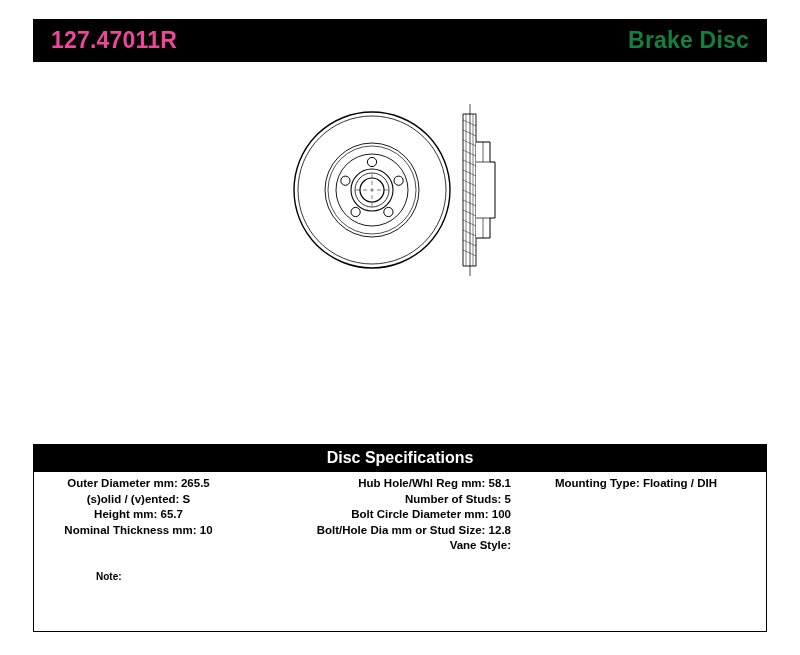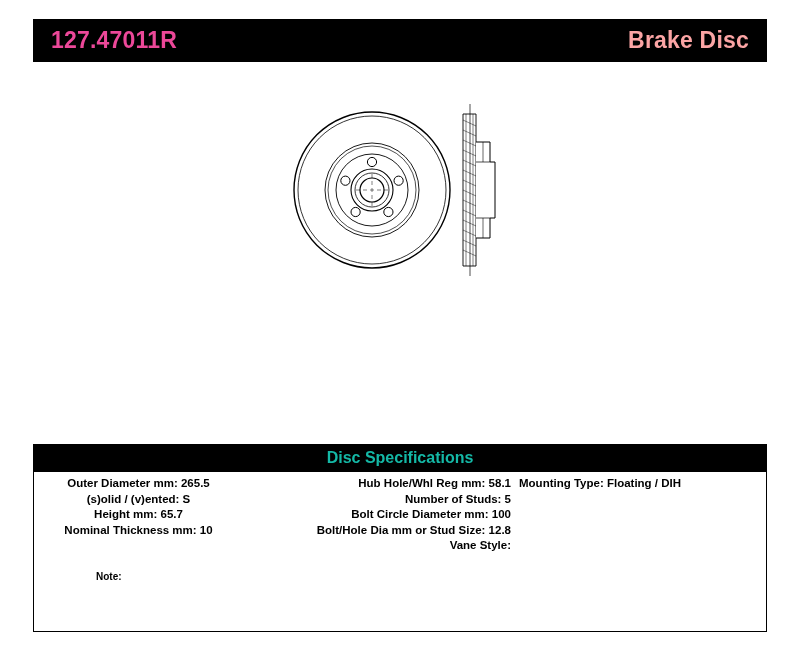--- a/index.html
+++ b/index.html
@@ -38,21 +38,21 @@
     padding: 0 18px 0 18px;
   }
   .header-part {
     color: #ec4899;
     font-size: 23px;
     font-weight: bold;
     letter-spacing: 0.2px;
     line-height: 1;
   }
   .header-title {
-    color: #fca5a5;
+    color: #15803d;
     font-size: 23px;
     font-weight: bold;
     letter-spacing: 0.2px;
     line-height: 1;
   }
 
   
   .drawing {
     position: absolute;
     left: 280px;
@@ -67,21 +67,21 @@
     left: 33px;
     top: 444px;
     width: 734px;
     height: 28px;
     background: #000000;
     display: flex;
     align-items: center;
     justify-content: center;
   }
   .spec-bar-title {
-    color: #14b8a6;
+    color: #ffffff;
     font-size: 16px;
     font-weight: bold;
   }
 
   .spec-frame {
     position: absolute;
     left: 33px;
     top: 444px;
     width: 734px;
     height: 188px;
@@ -96,21 +96,21 @@
     top: 476px;
     width: 732px;
     display: flex;
     align-items: flex-start;
   }
   .spec-col {
     box-sizing: border-box;
   }
   .spec-col.col1 { width: 215px; text-align: center; padding-right: 6px;}
   .spec-col.col2 { width: 270px; text-align: right; padding-right: 8px;}
-  .spec-col.col3 { width: 240px; text-align: left; padding-right: 6px;}
+  .spec-col.col3 { width: 240px; text-align: center; padding-right: 6px;}
 
   .spec-line {
     font-size: 11.5px;
     font-weight: bold;
     line-height: 15.5px;
     white-space: nowrap;
   }
 
   .note {
     position: absolute;

